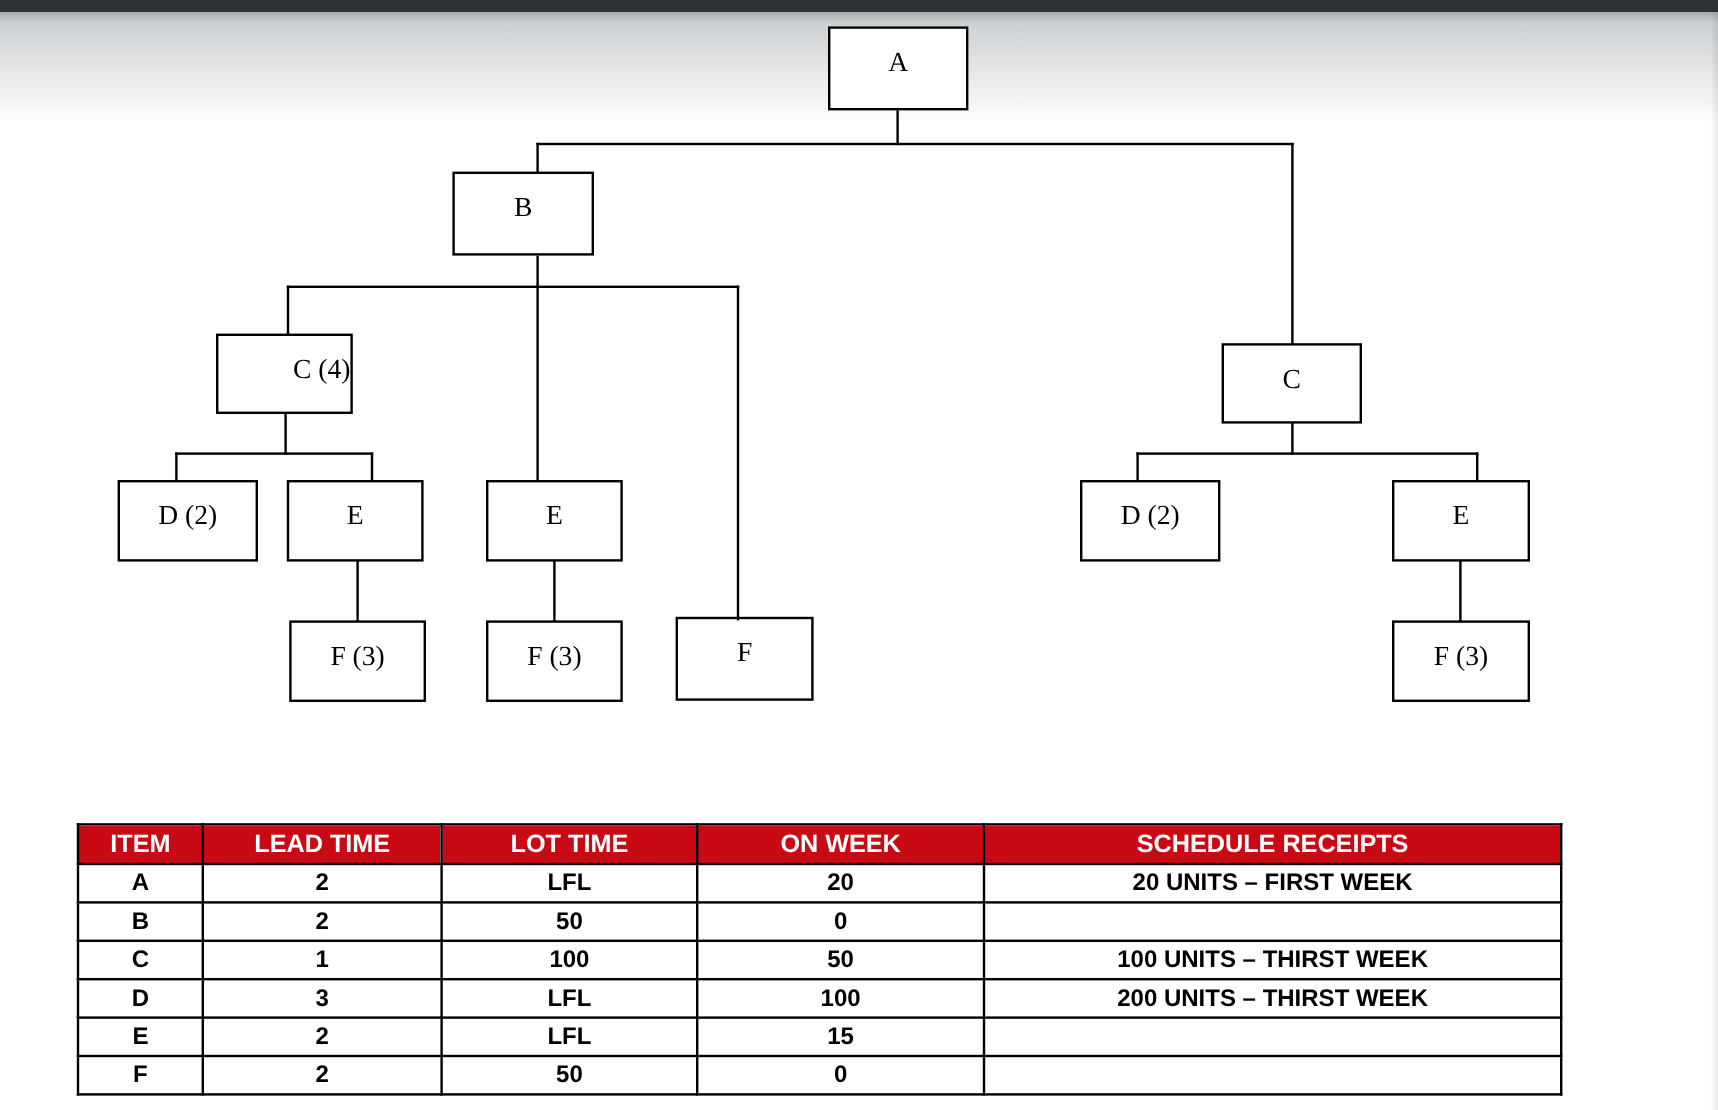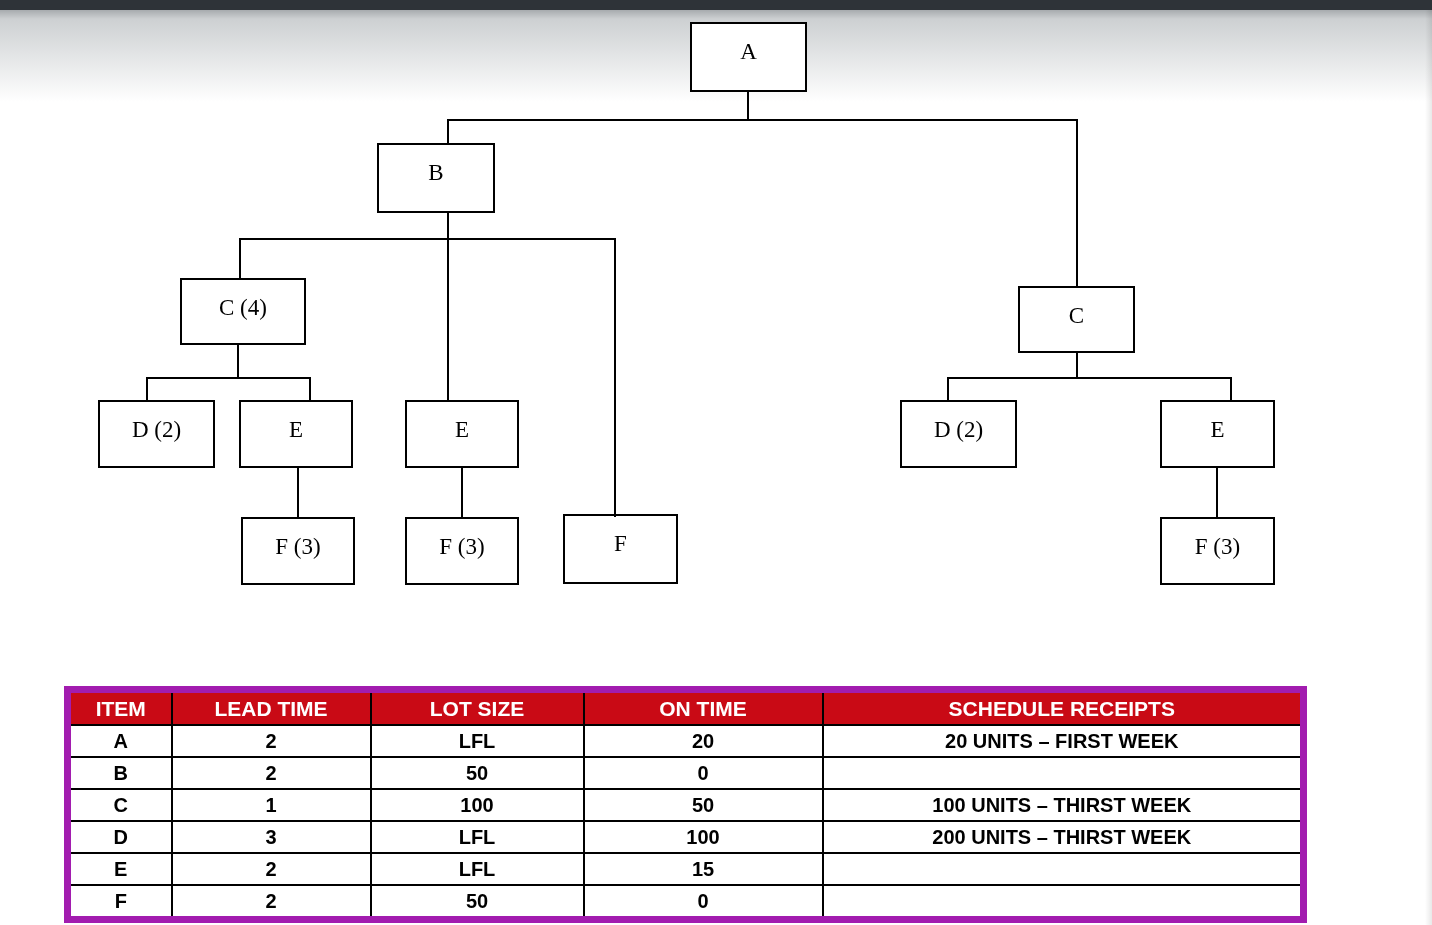--- a/index.html
+++ b/index.html
@@ -34,21 +34,21 @@
     font-family: "Liberation Serif", "DejaVu Serif", serif;
     font-size: 23px; line-height: 1;
   }
   .node .lbl { display: block; margin-top: 16px; }
   .edge { position: absolute; background: #000000; }
 
   
   .bom-table {
     position: absolute; left: 64px; top: 686px; width: 1236px;
     border-collapse: collapse; table-layout: fixed;
-    border: 7px solid #a21caf;
+    border: 1px solid #a21caf;
   }
   .bom-table th, .bom-table td {
     border: 2px solid #000000;
     text-align: center; vertical-align: middle;
     font-weight: bold; padding: 0;
     overflow: hidden; white-space: nowrap;
   }
   .bom-table th {
     background: var(--header-red, #c90a15);
     color: #ffffff; font-size: 21px; height: 31px;
@@ -66,21 +66,21 @@
   <div class="page-shadow"></div>
   <div class="right-edge"></div>
 
   <div class="tree" id="tree">
       <div class="node" style="left: 690px; top: 22px; width: 117px; height: 70px;">
         <span class="lbl">A</span>
       </div>
       <div class="node" style="left: 377px; top: 143px; width: 118px; height: 70px;">
         <span class="lbl">B</span>
       </div>
-      <div class="node" style="left: 180px; top: 278px; width: 126px; height: 67px;">
+      <div class="node" style="left: 180px; top: 278px; width: 114px; height: 67px; text-align: right;">
         <span class="lbl">C (4)</span>
       </div>
       <div class="node" style="left: 1018px; top: 286px; width: 117px; height: 67px;">
         <span class="lbl">C</span>
       </div>
       <div class="node" style="left: 98px; top: 400px; width: 117px; height: 68px;">
         <span class="lbl">D (2)</span>
       </div>
       <div class="node" style="left: 239px; top: 400px; width: 114px; height: 68px;">
         <span class="lbl">E</span>
@@ -133,22 +133,22 @@
         <col style="width: 104px;">
         <col style="width: 199px;">
         <col style="width: 213px;">
         <col style="width: 239px;">
         <col style="width: 481px;">
       </colgroup>
     <thead>
       <tr>
         <th>ITEM</th>
         <th>LEAD TIME</th>
-        <th>LOT SIZE</th>
-        <th>ON TIME</th>
+        <th>LOT TIME</th>
+        <th>ON WEEK</th>
         <th>SCHEDULE RECEIPTS</th>
       </tr>
     </thead>
     <tbody id="table-body">
         <tr>
           <td>A</td>
           <td>2</td>
           <td>LFL</td>
           <td>20</td>
           <td>20 UNITS – FIRST WEEK</td>

